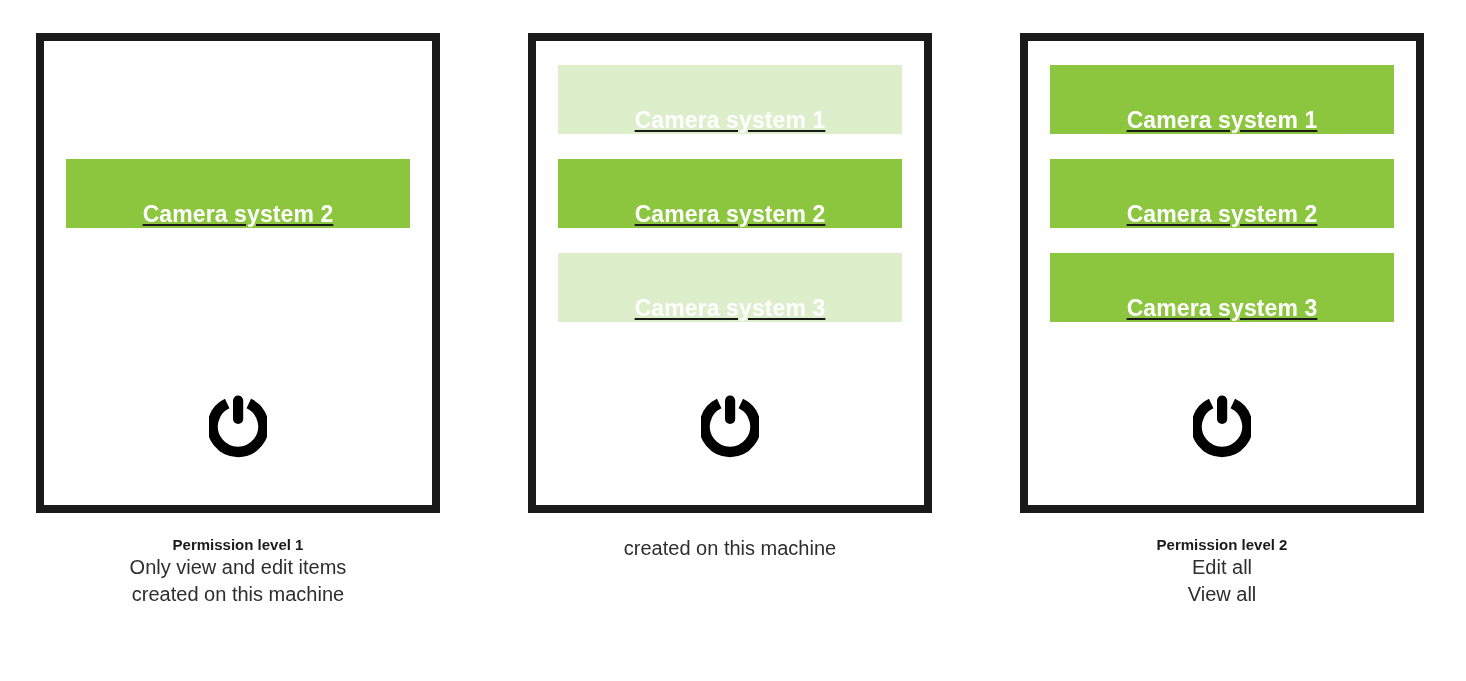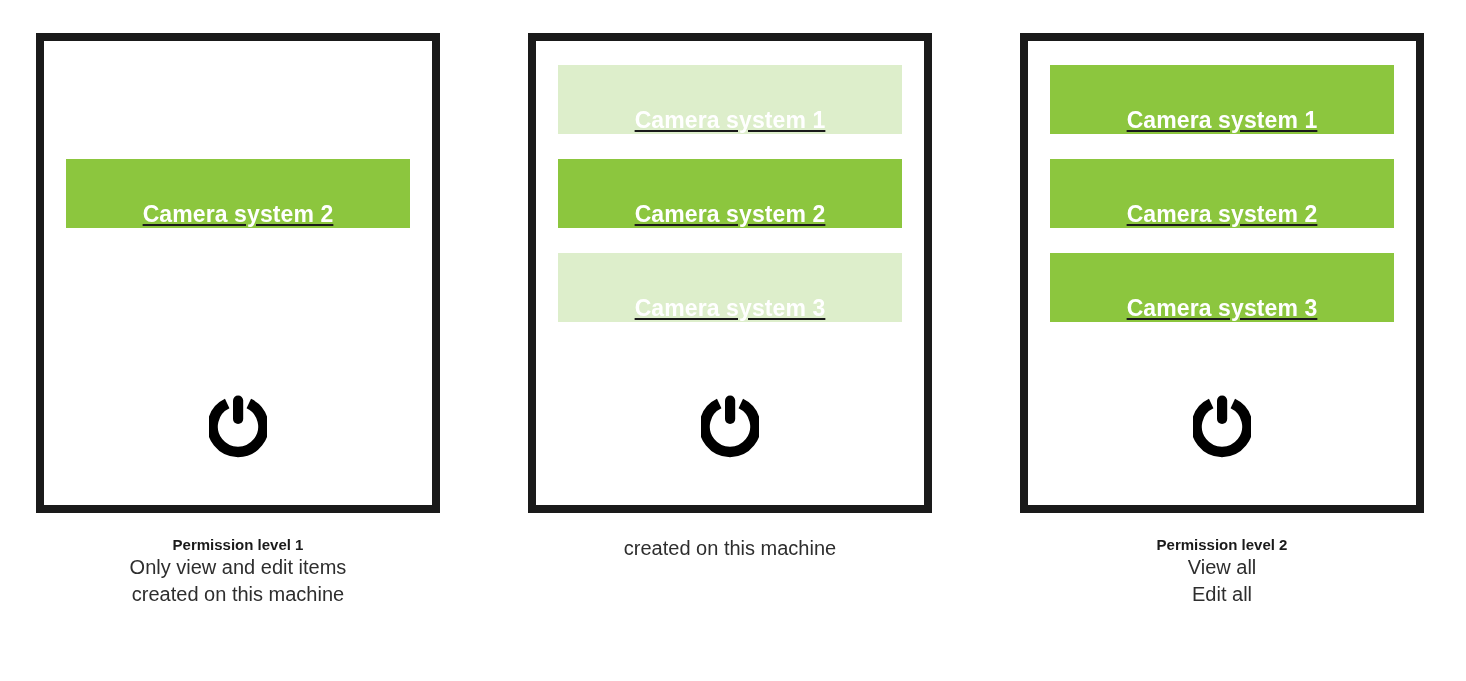--- a/index.html
+++ b/index.html
@@ -217,19 +217,19 @@
           <div class="power-icon-wrap">
             <svg class="power-icon" viewBox="0 0 58 64" aria-hidden="true">
               <path d="M18.2 9.6 A25.4 25.4 0 1 0 39.8 9.6" fill="none" stroke="#000000" stroke-width="10.5" stroke-linecap="butt"></path>
               <rect x="24.0" y="1.5" width="10.2" height="28.5" rx="5.1" fill="#000000"></rect>
             </svg>
           </div>
         </div>
       </div>
       <div class="caption">
         <div class="caption-title">Permission level 2</div>
+        <div class="caption-line">Edit all</div>
         <div class="caption-line">View all</div>
-        <div class="caption-line">Edit all</div>
       </div>
     </div>
 
   </div>
 </div>
 
 </body></html>

